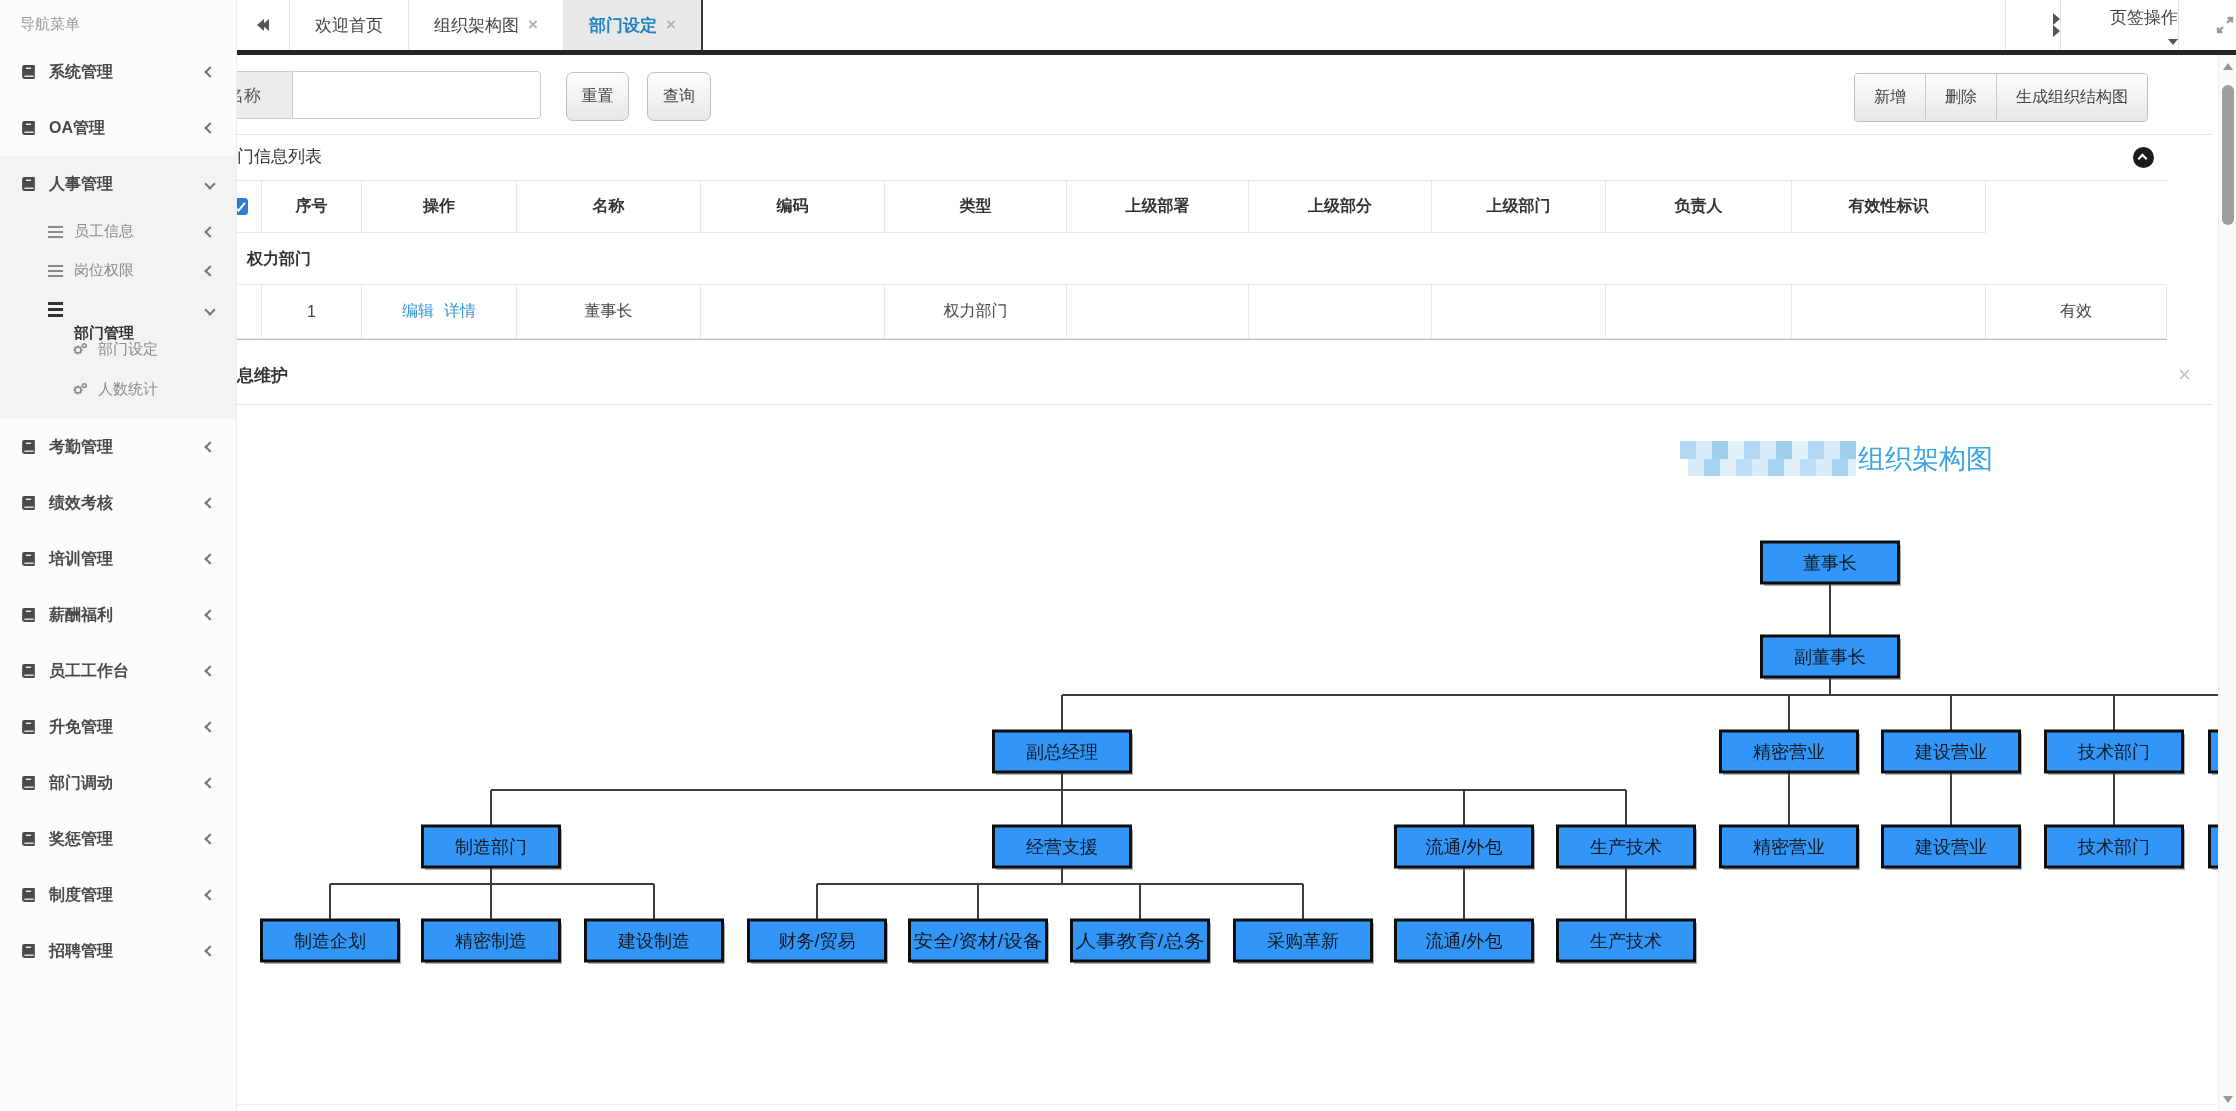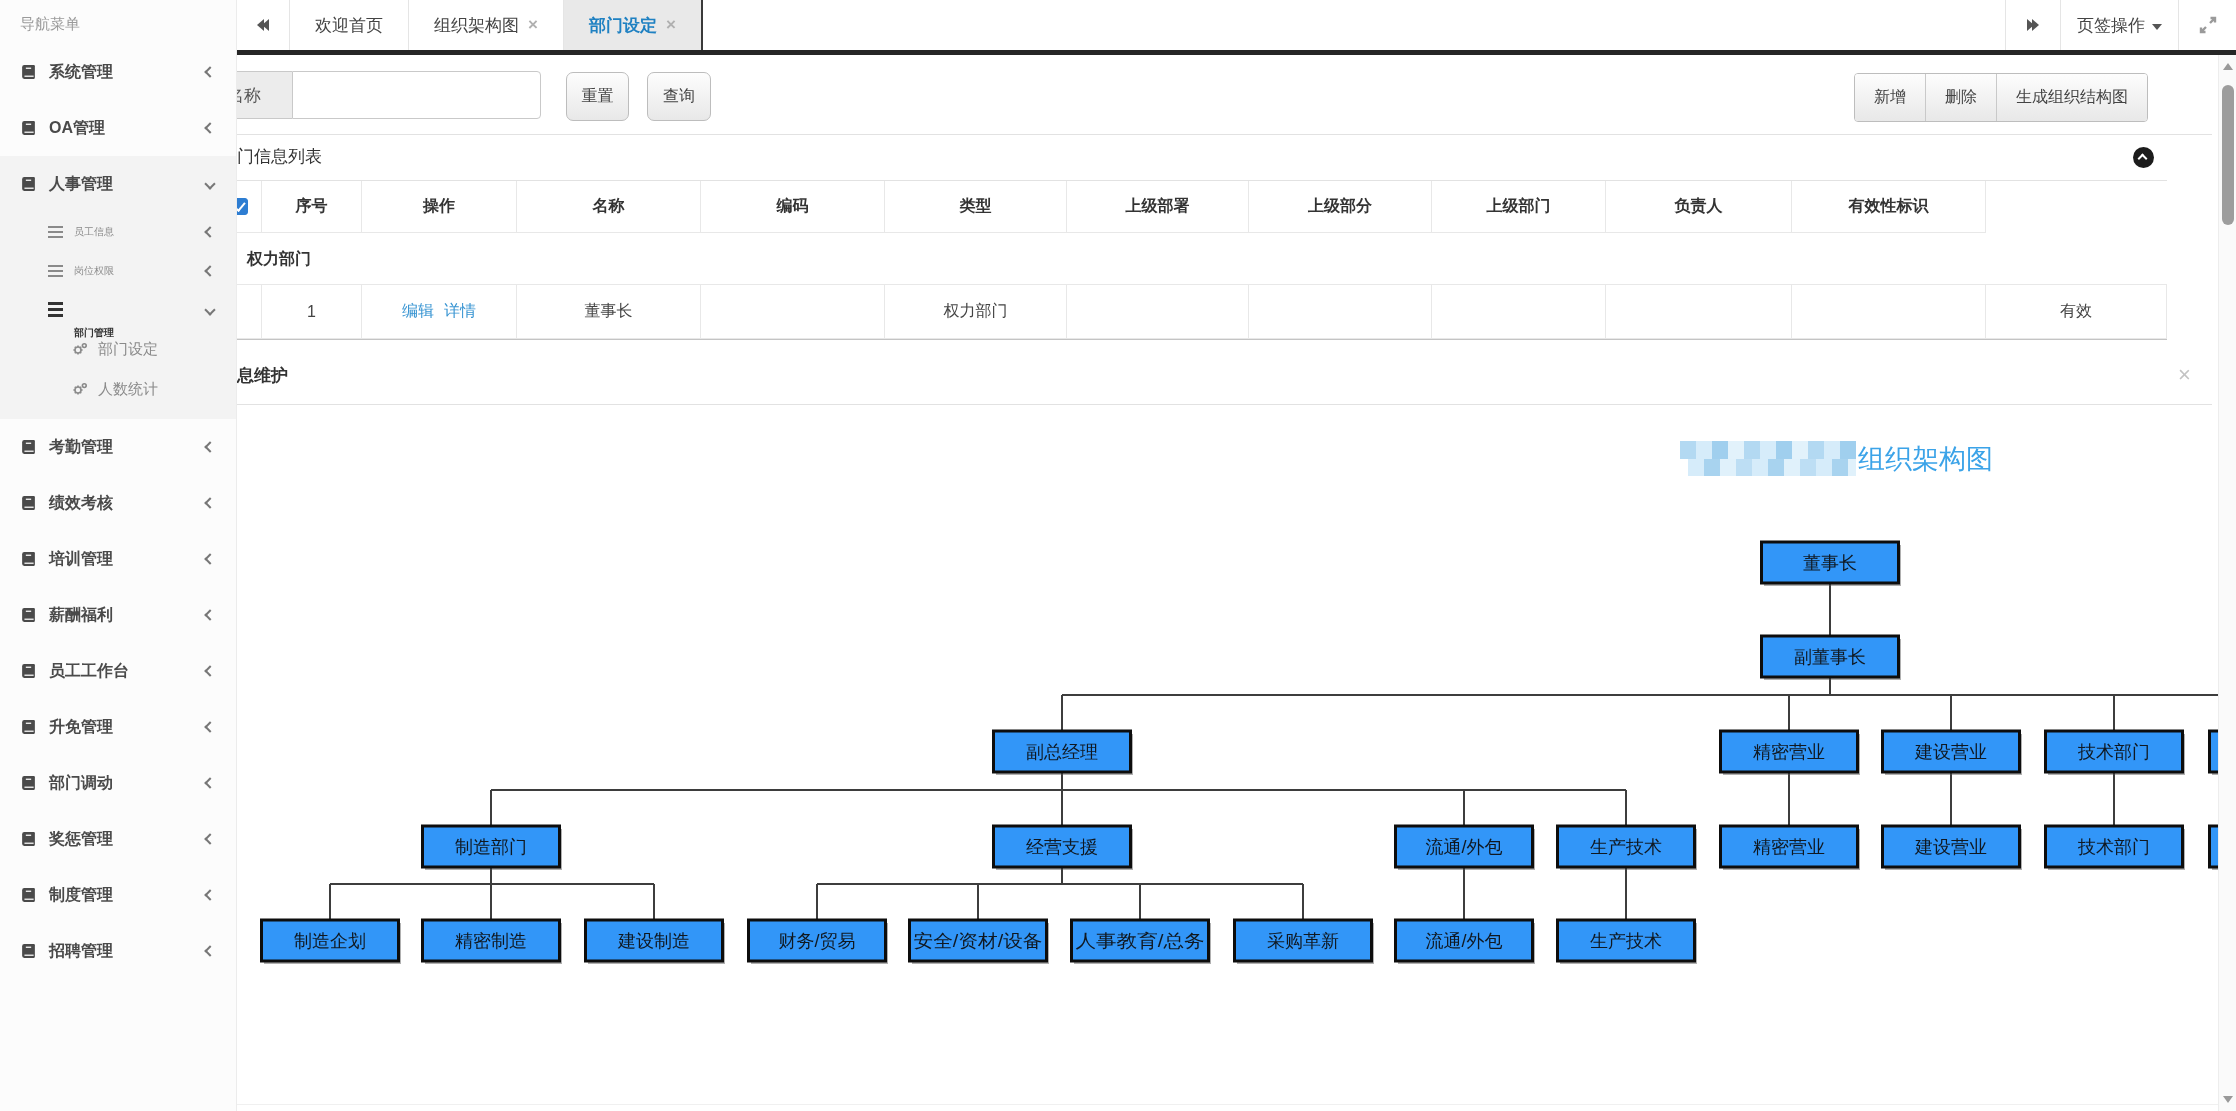--- a/index.html
+++ b/index.html
@@ -59,31 +59,31 @@
   .tab-underline { position:absolute; left:237px; right:0; top:50px; height:5px; background:#262626; z-index:6; }
   .tab-scroll { width:53px; border-right:1px solid #e5e5e5; display:flex; align-items:center; justify-content:center; cursor:pointer; }
   .tri { width:0; height:0; border-top:6px solid transparent; border-bottom:6px solid transparent; }
   .tri-l { border-right:7px solid #555; }
   .tri-r { border-left:7px solid #555; }
   .tab { padding:4px 25px; display:flex; align-items:center; gap:9px; font-size:17px; color:#444; border-right:1px solid #e5e5e5; cursor:pointer; }
   .tab.active { background:#e9e9e9; color:#1f81c2; font-weight:bold; border-right:2px solid #3a3a3a; }
   .tab .x { color:#b0b0b0; font-weight:bold; font-size:17px; }
   .tab-spacer { flex:1; }
   .tab-right { display:flex; }
-  .tab-rbtn { border-left:1px solid #e5e5e5; display:flex; align-items:center; justify-content:center; cursor:pointer; }
+  .tab-rbtn { border-left:1px solid #e5e5e5; display:flex; align-items:flex-end; justify-content:center; cursor:pointer;flex-direction:column; }
   .tab-ops { width:118px; gap:7px; font-size:17px; color:#444; }
   .caret { width:0; height:0; border-left:5px solid transparent; border-right:5px solid transparent; border-top:6px solid #555; margin-top:3px; }
 
   
   .sidebar { position:absolute; left:0; top:0; bottom:0; width:237px; background:#fcfcfc; border-right:1px solid #ececec; z-index:10; overflow:hidden; }
   .side-header { height:44px; line-height:48px; padding-left:20px; font-size:15px; color:#9a9a9a; }
   .nav-l1 { height:56px; display:flex; align-items:center; padding:0 22px 0 20px; cursor:pointer; }
   .nav-l1 .lbl { font-size:16px; font-weight:bold; color:#4a4a4a; margin-left:12px; }
   .nav-l2 { height:39px; display:flex; align-items:center; padding:0 22px 0 48px; cursor:pointer; }
-  .nav-l2 .lbl { font-size:10px; color:#8a8a8a; margin-left:11px; }
+  .nav-l2 .lbl { font-size:15px; color:#8a8a8a; margin-left:11px; }
   .nav-l2.current .lbl { color:#333; font-weight:bold;margin-top:47px; }
   .nav-l3 { height:40px; display:flex; align-items:center; padding:0 22px 0 72px; cursor:pointer; }
   .nav-l3 .lbl { font-size:15px; color:#8a8a8a; margin-left:10px; }
   .section-active { background:#f3f3f3; padding-bottom:10px; }
   .chev-nav { width:8px; height:8px; border-right:2px solid #777; border-bottom:2px solid #777; margin-left:auto; }
   .chev-collapsed { transform:rotate(135deg); }
   .chev-expanded { transform:rotate(45deg); }
   .burger { width:15px; display:flex; flex-direction:column; gap:3px; }
   .burger i { display:block; height:2px; background:#8a8a8a; }
   .nav-l2.current .burger i { background:#333; height:3px; }

